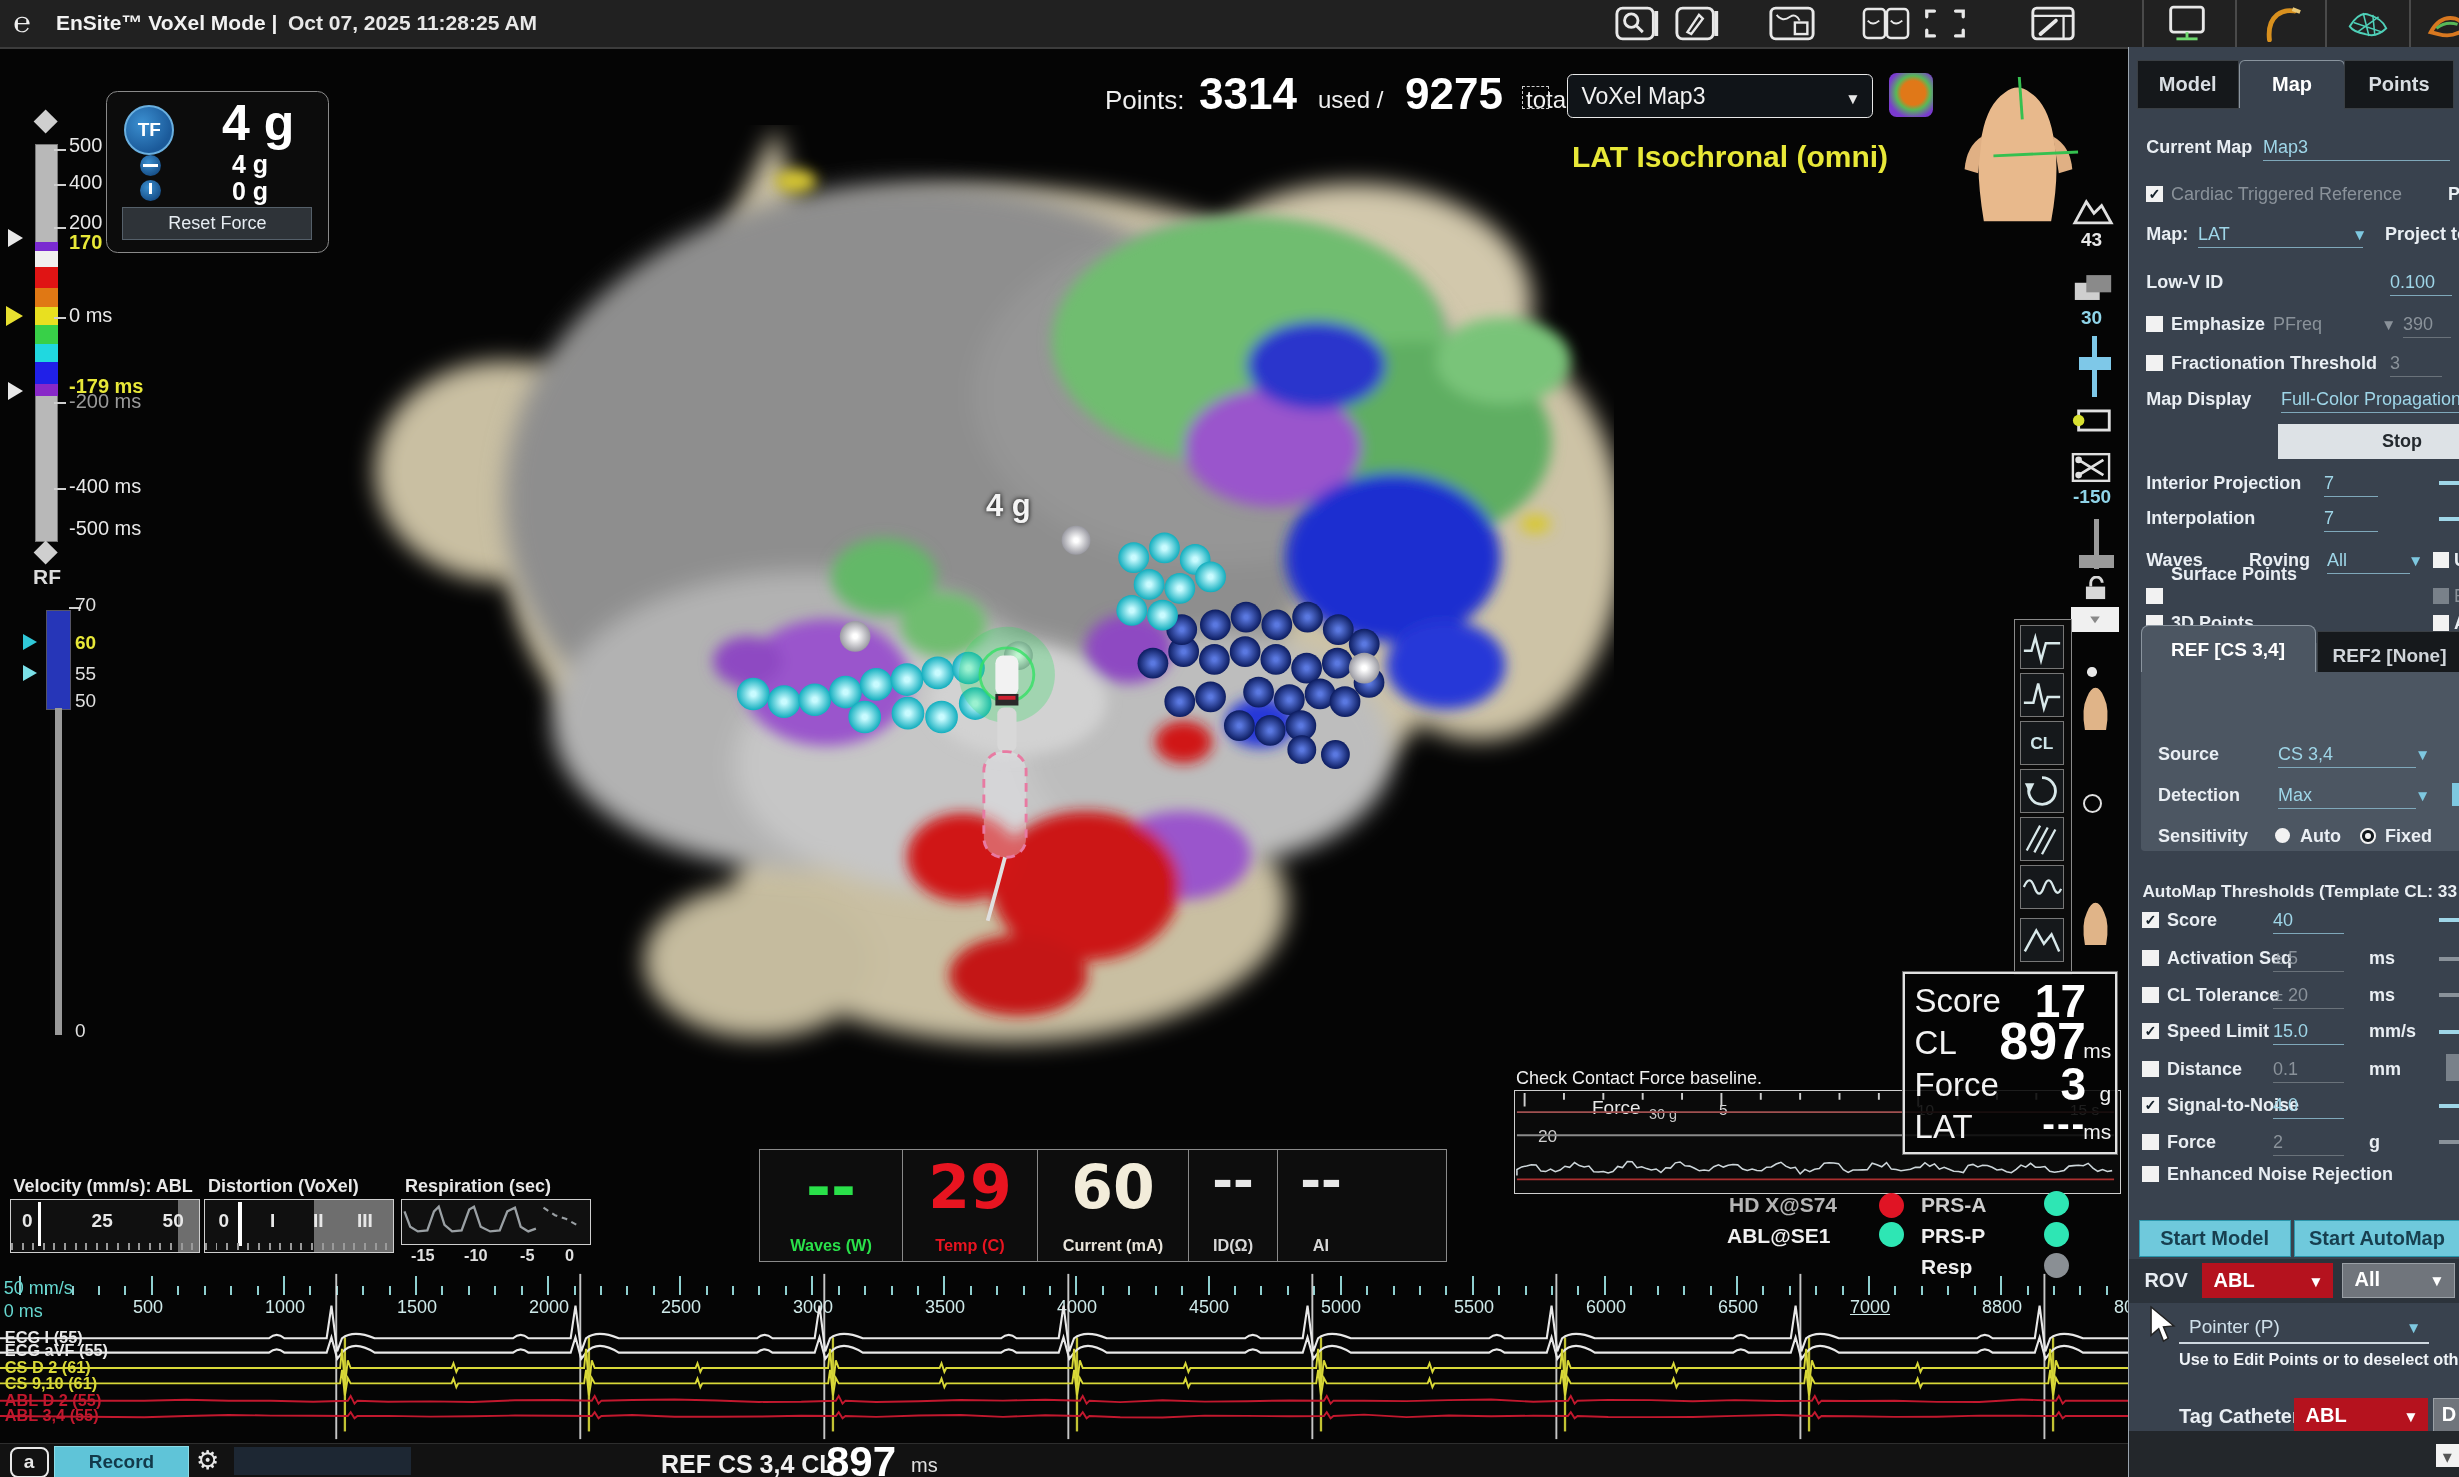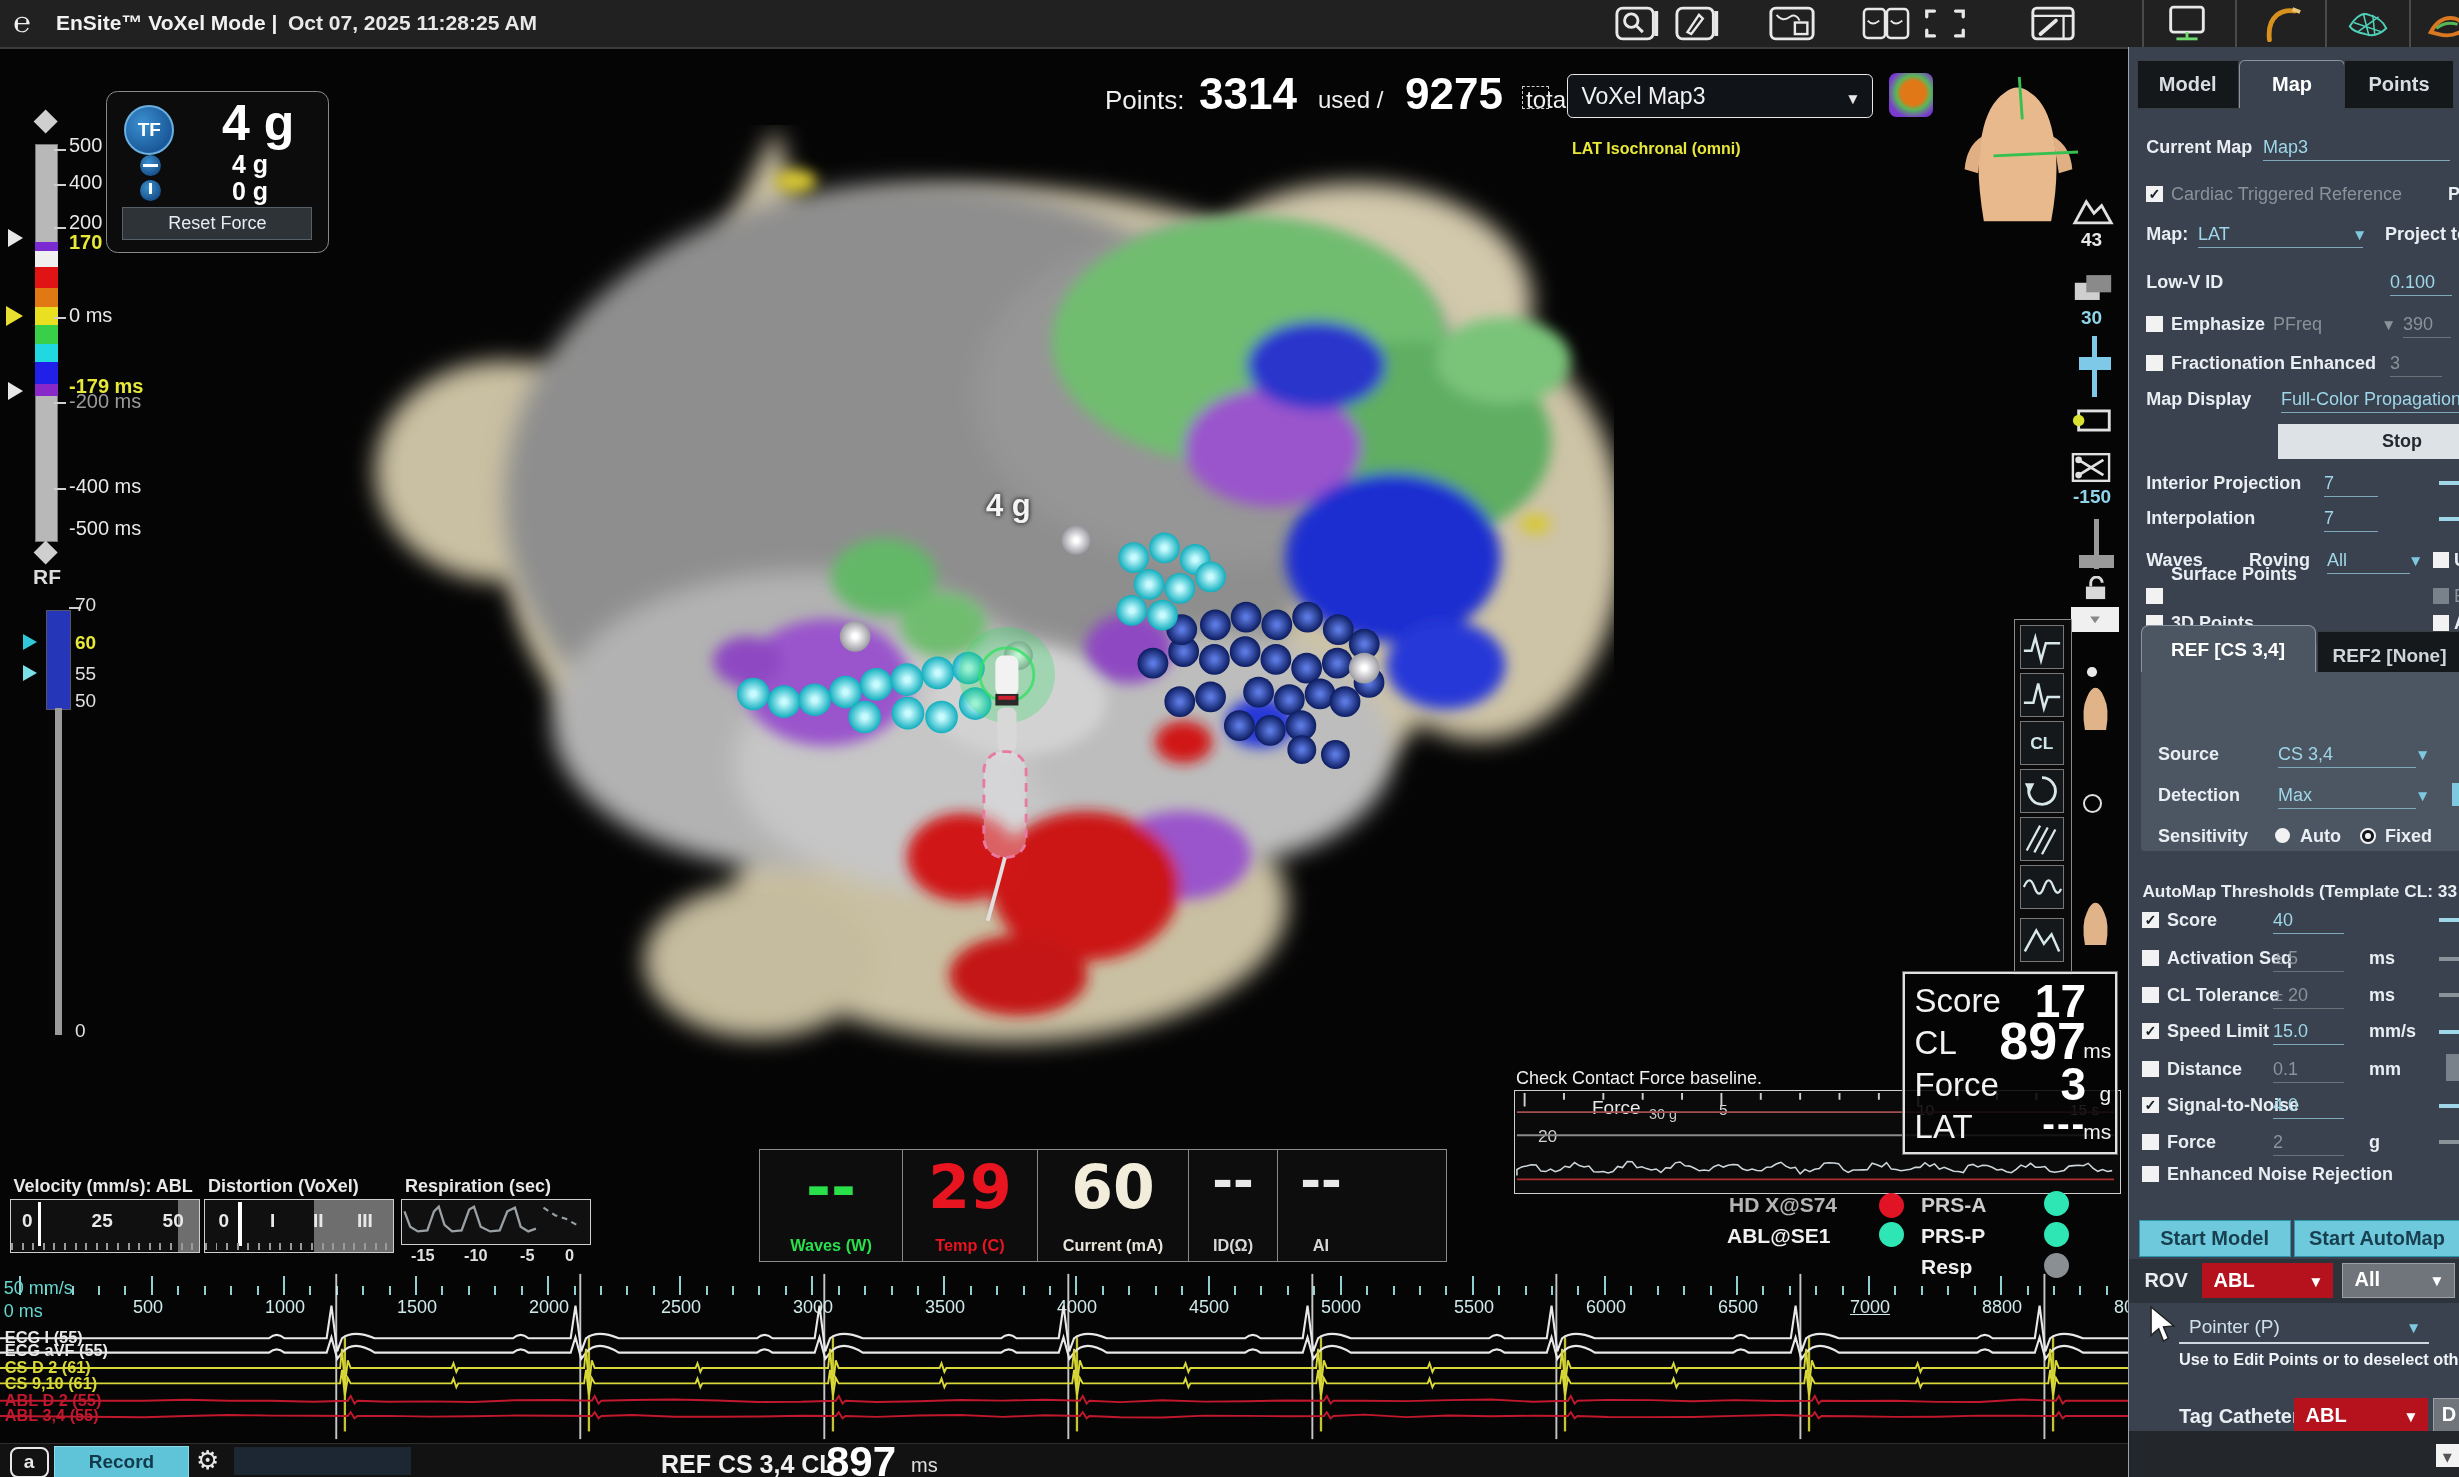--- a/index.html
+++ b/index.html
@@ -48,21 +48,21 @@
   
   #points-label{position:absolute;left:1105px;top:85px;font-size:26px;color:#f0f0f0;}
   #points-used{position:absolute;left:1199px;top:69px;font-size:44px;font-weight:bold;color:#fff;}
   #used-label{position:absolute;left:1318px;top:86px;font-size:24px;color:#f0f0f0;}
   #points-total{position:absolute;left:1405px;top:69px;font-size:44px;font-weight:bold;color:#fff;}
   #total-label{position:absolute;left:1526px;top:86px;font-size:24px;color:#f0f0f0;}
   #sel-icon{position:absolute;left:1522px;top:86px;width:25px;height:21px;border:1.9px dashed #cfcfcf;}
   #map-selector{position:absolute;left:1567px;top:74px;width:306px;height:44px;background:#101418;
      border:1.9px solid #e8e8e8;border-radius:5.8px;color:#f2f2f2;font-size:23px;line-height:42px;padding-left:13.4px;box-sizing:border-box;}
   #map-selector .dd{position:absolute;right:11.5px;top:0;color:#e8e8e8;}
-  #map-mode{position:absolute;left:1572px;top:140px;font-size:16px;font-weight:bold;color:#e8e838;}
+  #map-mode{position:absolute;left:1572px;top:140px;font-size:30px;font-weight:bold;color:#e8e838;}
   #map-icon{position:absolute;left:1889px;top:73px;width:44px;height:44px;border-radius:7.7px;
      background:radial-gradient(circle at 55% 45%, #e07818 0 35%, #58b858 50%, #7a3ad0 75%);}
   
   .dd::after{content:"▼";font-size:15.4px;}
   
   #torso{position:absolute;left:1955px;top:77px;width:125px;height:149px;}
   .vtool{position:absolute;left:2071px;}
   .vt-num{font-size:19px;color:#e8e8e8;font-weight:bold;}
   .vt-teal{color:#8fd4e8;}
   #wave-panel{position:absolute;left:2014px;top:619px;width:56px;height:354px;background:#0b0b0b;
@@ -794,21 +794,21 @@
     <span class="plabel" style="left:17.3px;top:225px">Low-V ID</span>
     <span class="tval" style="left:261px;top:225px;width:58px">0.100</span>
 
     <span class="cb" style="left:17.3px;top:269px"></span>
     <span class="plabel" style="left:42px;top:267px">Emphasize</span>
     <span class="glabel" style="left:144px;top:267px">PFreq</span>
     <span class="ddt" style="left:252px;top:269px;color:#8a929a">▼</span>
     <span class="gval" style="left:274px;top:267px;width:44px">390</span>
 
     <span class="cb" style="left:17.3px;top:308px"></span>
-    <span class="plabel" style="left:42px;top:306px">Fractionation Enhanced</span>
+    <span class="plabel" style="left:42px;top:306px">Fractionation Threshold</span>
     <span class="gval" style="left:261px;top:306px;width:48px">3</span>
 
     <span class="plabel" style="left:17.3px;top:342px">Map Display</span>
     <span class="tval" style="left:152px;top:342px;width:183px;overflow:hidden">Full-Color Propagation</span>
 
     <div id="stop-btn" style="top:377px">Stop</div>
 
     <span class="plabel" style="left:17.3px;top:426px">Interior Projection</span>
     <span class="tval" style="left:195px;top:426px;width:50px">7</span>
     <span class="slider-dash" style="top:434px"></span>

